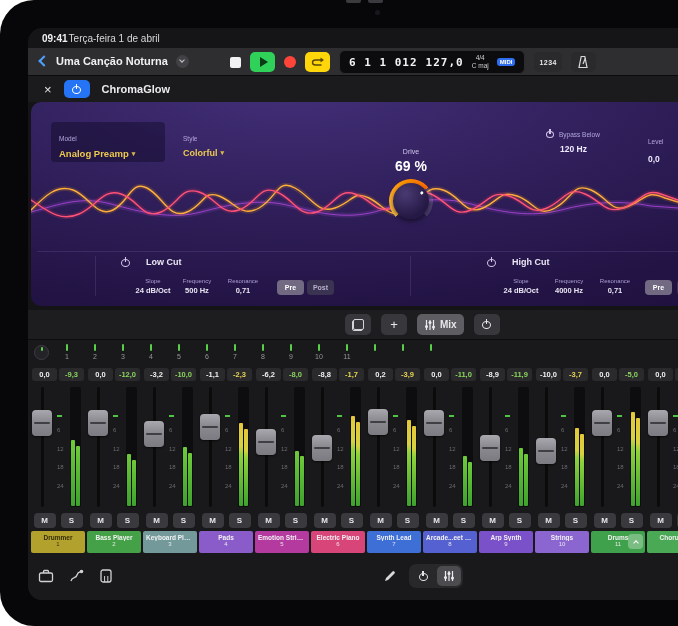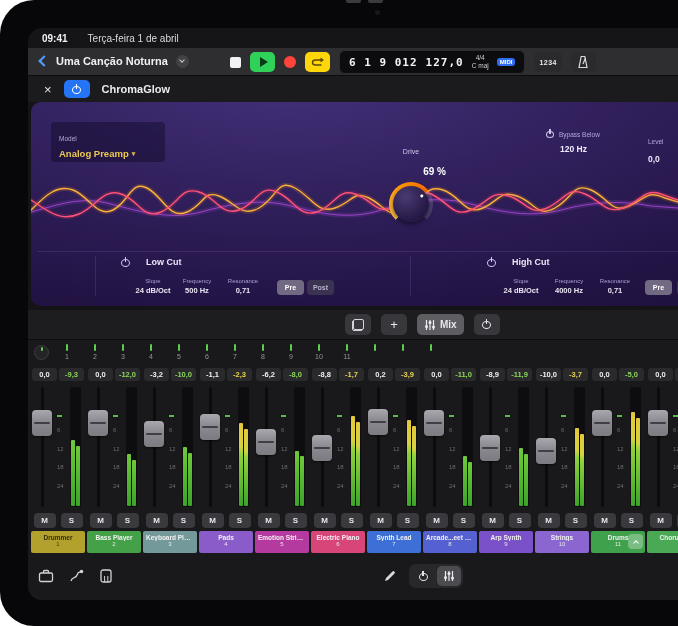--- a/index.html
+++ b/index.html
@@ -7,21 +7,21 @@
   body { font-family:"Liberation Sans", sans-serif; }
   button { font-family:inherit; border:none; background:none; color:inherit; padding:0; }
 
   .device { position:relative; width:678px; height:626px; background:#070709; border-radius:34px 0 0 34px; overflow:hidden; }
   .vol-btn { position:absolute; top:0; height:3px; width:15px; background:#3a3a3f; border-radius:0 0 2px 2px; }
   .camera { position:absolute; top:10px; left:375px; width:5px; height:5px; border-radius:50%; background:#17171d; }
 
   .screen { position:absolute; left:28px; top:28px; width:650px; height:572px; background:#151517; border-radius:14px 0 0 14px; overflow:hidden; }
 
   
-  .status-bar { position:absolute; top:0; left:0; right:0; height:20px; display:flex; align-items:center; gap:20px; padding:0 14px; }
+  .status-bar { position:absolute; top:0; left:0; right:0; height:20px; display:flex; align-items:center; gap:1px; padding:0 14px; }
   .sb-time { font-size:10px; font-weight:700; color:#f2f2f4; }
   .sb-date { font-size:10px; color:#d8d8dc; }
 
   
   .main-toolbar { position:absolute; top:20px; left:0; right:0; height:28px; background:#2e2e31; border-bottom:1px solid #0b0b0c; }
   .nav-left { position:absolute; left:12px; top:0; height:26px; display:flex; align-items:center; gap:8px; }
   .chev { display:inline-block; width:6px; height:6px; border-left:2px solid currentColor; border-bottom:2px solid currentColor; }
   .chev-left { transform:rotate(45deg); }
   .chev-down { transform:rotate(-45deg); }
   .chev-up { transform:rotate(135deg); }
@@ -57,21 +57,21 @@
     background:radial-gradient(130% 150% at 40% -10%, #43307a 0%, #31205c 38%, #221344 75%, #1c0f3a 100%); }
   .p-label { font-size:6.5px; color:#b4a7dd; }
   .model-box { position:absolute; left:20px; top:20px; width:114px; height:40px; background:rgba(10,4,30,0.4); border-radius:4px; padding:5px 8px; }
   .style-box { position:absolute; left:144px; top:20px; width:72px; height:40px; padding:5px 8px; }
   .sel-value { display:flex; align-items:center; gap:3px; margin-top:3px; color:#ecc94f; font-weight:700; }
   .model-val { font-size:9.5px; }
   .style-val { font-size:9px; }
   .sel-chev { font-size:7px; color:#d9b84a; }
   .drive-group { position:absolute; left:345px; top:46px; width:70px; text-align:center; }
   .drive-label { font-size:7px; color:#cfc6ea; }
-  .drive-value { font-size:10px; font-weight:700; color:#ffffff; margin-top:11px;text-align:right; }
+  .drive-value { font-size:14px; font-weight:700; color:#ffffff; margin-top:3px; }
   .knob { position:relative; width:44px; height:44px; margin:5px auto 0; }
   .knob-ring { position:absolute; inset:0; border-radius:50%; }
   .knob-face { position:absolute; inset:4px; border-radius:50%; background:radial-gradient(circle at 35% 30%, #4a3a72, #241844 70%); box-shadow:0 2px 5px rgba(0,0,0,0.55); }
   .knob-ind { position:absolute; inset:4px; }
   .knob-ind i { position:absolute; left:50%; top:3px; width:3px; height:3px; margin-left:-1.5px; border-radius:50%; background:#fff; }
   .bypass-group { position:absolute; left:515px; top:28px; }
   .bp-row { display:flex; align-items:center; gap:5px; color:#cfc6ea; }
   .bp-row .pwr { width:8px; height:8px; }
   .bp-value { font-size:8.5px; font-weight:600; color:#efeaff; margin:6px 0 0 14px; }
   .level-group { position:absolute; left:617px; top:28px; width:60px; }
@@ -172,21 +172,21 @@
         <button>
             <span class="rec-dot"></span>
           </button>
         <button class="t-cycle">
           <svg width="15" height="11" viewBox="0 0 15 11">
               <path d="M11.5 3 H5.5 a3 2.5 0 0 0 0 5 h6" fill="none" stroke="#5c4700" stroke-width="1.4"></path>
               <path d="M10.5 0.5 L14 3 L10.5 5.5 Z" fill="#5c4700"></path>
             </svg>
         </button>
         <div class="lcd">
-          <span class="lcd-pos">6 1 9 012</span>
+          <span class="lcd-pos">6 1 1 012</span>
           <span class="lcd-tempo">127,0</span>
           <span class="lcd-col">
             <span>4/4</span>
             <span>C maj</span>
           </span>
           <span class="lcd-midi">MIDI</span>
         </div>
         <button class="t-pill">1234</button>
         <button class="t-pill">
           <svg width="12" height="14" viewBox="0 0 12 14">
@@ -214,20 +214,27 @@
           <path class="w-glow" stroke="#ff9f0a" d="M0,50 C14,36 26,24 42,30 S66,58 82,50 S100,20 116,28 S138,60 156,52 S172,30 188,36 S210,58 228,48 S246,18 264,28 S286,54 304,48 S322,30 338,38 S358,60 376,50 S394,24 412,30 S434,56 452,48 S468,30 486,36 S506,58 524,48 S542,22 560,30 S580,54 598,46 S616,30 634,38 L647,42"></path>
           <path stroke="#ffb03a" stroke-width="1.4" d="M0,50 C14,36 26,24 42,30 S66,58 82,50 S100,20 116,28 S138,60 156,52 S172,30 188,36 S210,58 228,48 S246,18 264,28 S286,54 304,48 S322,30 338,38 S358,60 376,50 S394,24 412,30 S434,56 452,48 S468,30 486,36 S506,58 524,48 S542,22 560,30 S580,54 598,46 S616,30 634,38 L647,42"></path>
           <path class="w-glow" stroke="#ff375f" d="M0,40 C18,52 30,62 48,54 S72,28 90,34 S112,60 130,52 S150,26 168,32 S190,56 208,50 S228,24 246,32 S268,58 286,52 S306,28 324,34 S344,54 362,48 S382,26 400,34 S422,58 440,50 S460,30 478,36 S498,56 516,48 S536,26 554,34 S574,54 592,48 S612,28 630,34 L647,40"></path>
           <path stroke="#ff5277" stroke-width="1.4" d="M0,40 C18,52 30,62 48,54 S72,28 90,34 S112,60 130,52 S150,26 168,32 S190,56 208,50 S228,24 246,32 S268,58 286,52 S306,28 324,34 S344,54 362,48 S382,26 400,34 S422,58 440,50 S460,30 478,36 S498,56 516,48 S536,26 554,34 S574,54 592,48 S612,28 630,34 L647,40"></path>
         </svg>
 
         <div class="model-box">
           <span class="p-label">Model</span>
           <span class="sel-value model-val">
               <span>Analog Preamp</span>
+              <span class="sel-chev">▾</span>
+            </span>
+        </div>
+        <div class="style-box">
+          <span class="p-label">Style</span>
+          <span class="sel-value style-val">
+              <span>Colorful</span>
               <span class="sel-chev">▾</span>
             </span>
         </div>
 
         <div class="drive-group">
           <div class="drive-label">Drive</div>
           <div class="drive-value">69 %</div>
           <div class="knob">
             <div class="knob-ring" id="knob-ring" style="background: conic-gradient(from 225deg, rgb(255, 197, 77) 0deg, rgb(255, 149, 0) 111.78deg, rgb(255, 106, 0) 186.3deg, rgba(255, 255, 255, 0.15) 186.3deg, rgba(255, 255, 255, 0.15) 270deg, rgba(255, 255, 255, 0) 270deg);"></div>
             <div class="knob-face"></div>

